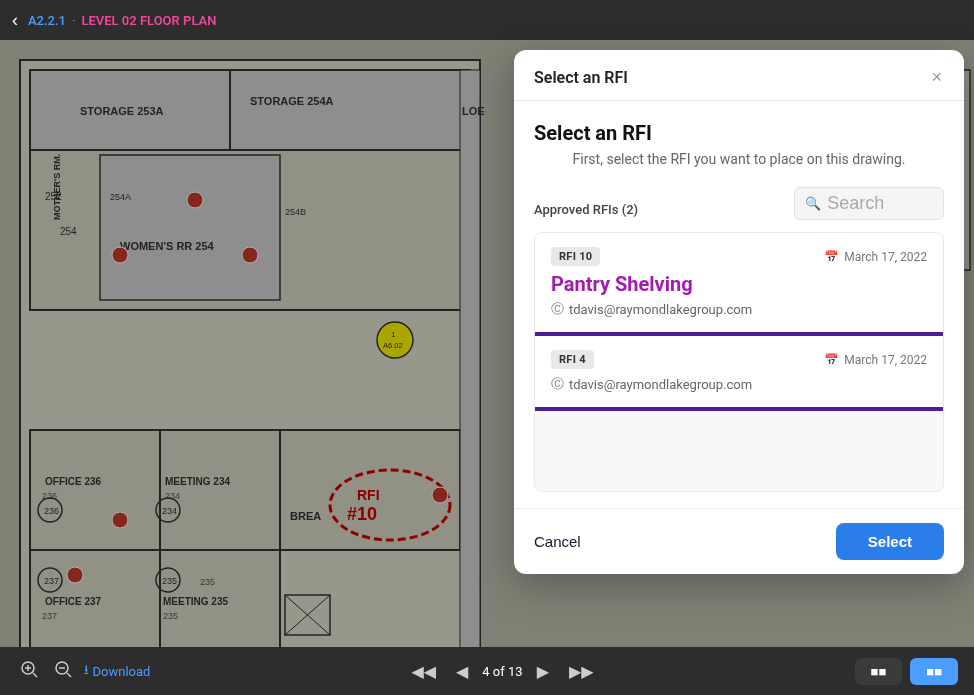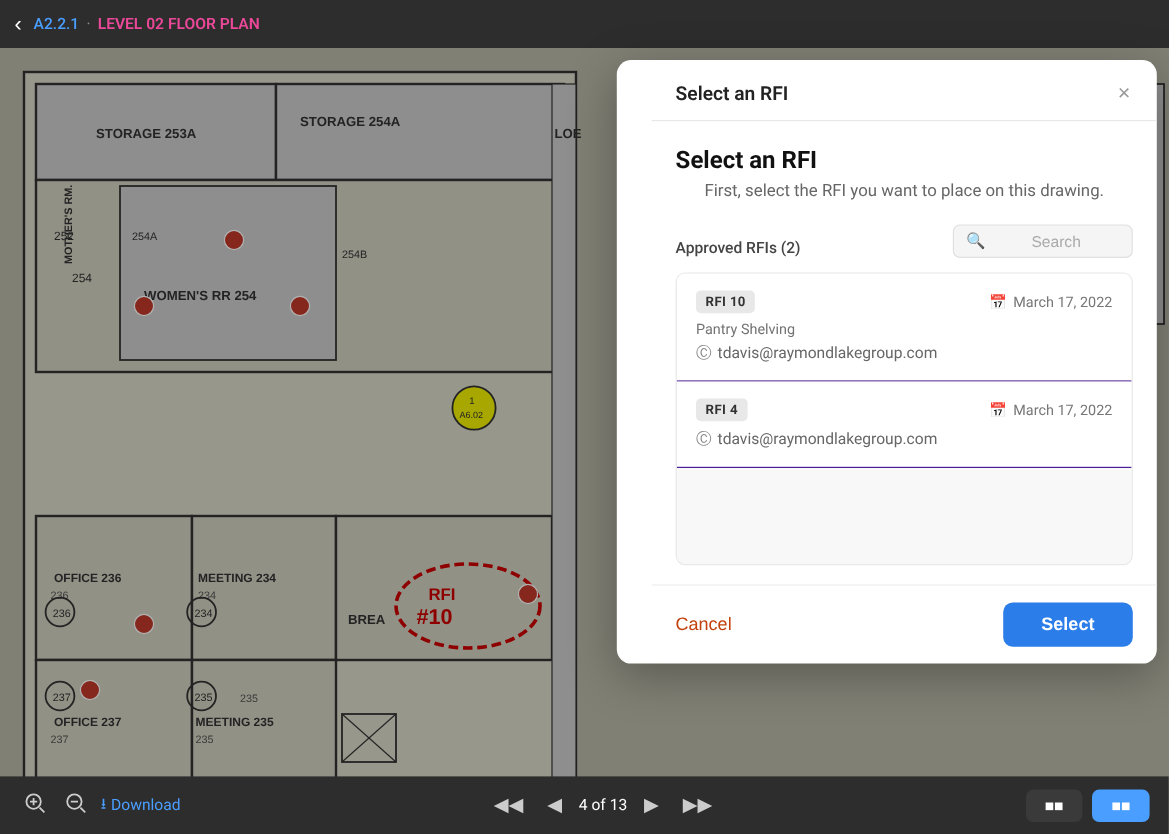--- a/index.html
+++ b/index.html
@@ -163,21 +163,20 @@
 
     
     .modal {
       background: #fff;
       border-radius: 12px;
       width: 450px;
       box-shadow: 0 10px 40px rgba(0,0,0,0.3);
       display: flex;
       flex-direction: column;
       overflow: hidden;
-      padding-left: 29px;
     }
     .modal-header {
       display: flex;
       align-items: center;
       justify-content: space-between;
       padding: 16px 20px 12px;
       border-bottom: 1px solid #e8e8e8;
     }
     .modal-header-title {
       font-size: 16px;
@@ -232,46 +231,45 @@
       gap: 6px;
       width: 150px;
     }
     .search-icon {
       color: #aaa;
       font-size: 13px;
     }
     .search-input {
       border: none;
       background: transparent;
-      font-size: 13px;
+      font-size: 18px;
       color: #333;
       outline: none;
       width: 100%;
-      text-align: center;
     }
     .search-input::placeholder {
       color: #aaa;
     }
 
     
     .rfi-list {
       display: flex;
       flex-direction: column;
       gap: 0;
       background: #f8f8f8;
       border-radius: 8px;
       overflow: hidden;
       border: 1px solid #e8e8e8;
       margin-bottom: 16px;
     }
     .rfi-item {
       background: #fff;
       padding: 14px 16px;
       cursor: pointer;
-      border-bottom: 1px solid #4c1d95;
+      border-bottom: 4px solid #4c1d95;
       transition: background 0.1s;
     }
     .rfi-item:last-child {
       border-bottom: none;
     }
     .rfi-item-header {
       display: flex;
       align-items: center;
       justify-content: space-between;
       margin-bottom: 6px;
@@ -290,23 +288,23 @@
       align-items: center;
       gap: 5px;
       color: #777;
       font-size: 12px;
     }
     .calendar-icon {
       font-size: 12px;
       color: #888;
     }
     .rfi-title {
-      font-size: 12px;
-      font-weight: 400;
-      color: #737373;
+      font-size: 20px;
+      font-weight: 700;
+      color: #a21caf;
       margin-bottom: 4px;
     }
     .rfi-user {
       display: flex;
       align-items: center;
       gap: 5px;
       color: #666;
       font-size: 13px;
     }
     .user-icon {
@@ -325,21 +323,21 @@
       display: flex;
       align-items: center;
       justify-content: space-between;
       padding: 14px 20px;
       border-top: 1px solid #eee;
     }
     .cancel-btn {
       background: none;
       border: none;
       font-size: 15px;
-      color: #c2410c;
+      color: #0f172a;
       cursor: pointer;
       font-weight: 500;
     }
     .select-btn {
       background: #2b7de9;
       color: #fff;
       border: none;
       border-radius: 8px;
       padding: 10px 32px;
       font-size: 15px;

